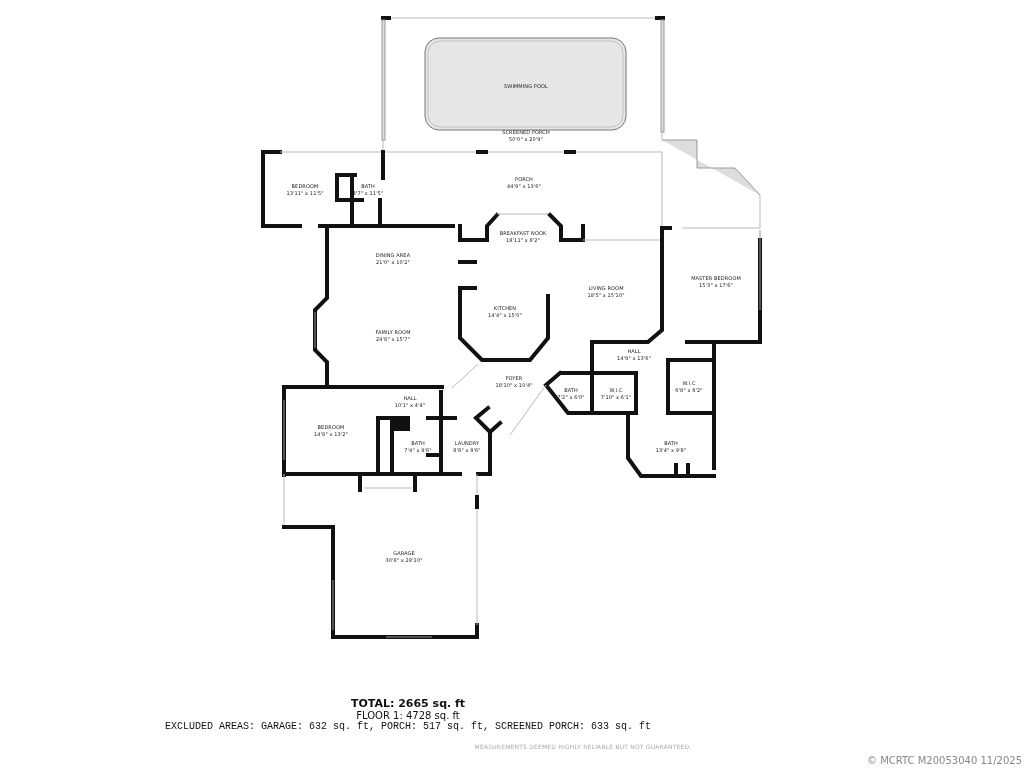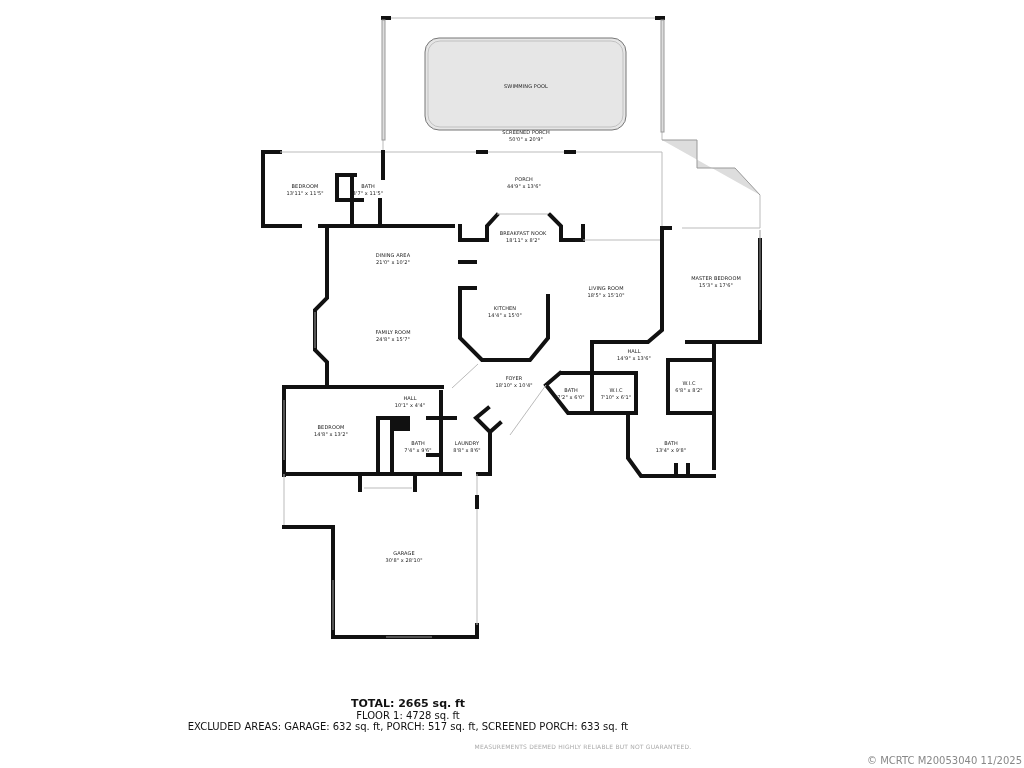--- a/index.html
+++ b/index.html
@@ -6,21 +6,21 @@
   body { width:1024px; height:768px; position:relative; overflow:hidden; font-family:"DejaVu Sans", sans-serif; }
   #plan { position:absolute; left:0; top:0; width:1024px; height:768px; }
   .wall { stroke:#111; stroke-width:4; fill:none; stroke-linecap:square; stroke-linejoin:miter; }
   .thin { stroke:#bbb; stroke-width:1; fill:none; }
   .win { stroke:#999; stroke-width:1; fill:#ddd; }
   .room-label { position:absolute; transform:translate(-50%,-50%); text-align:center; color:#222; font-size:5px; line-height:7px; white-space:nowrap; text-transform:uppercase; letter-spacing:0.1px; }
   .room-label .dim { text-transform:none; display:block; }
   .summary { position:absolute; left:0; width:816px; text-align:center; color:#111; font-family:"DejaVu Sans", sans-serif; }
   .total { top:697px; font-size:11px; font-weight:bold; }
   .floor1 { top:710px; font-size:10px; }
-  .excluded { top:721px; font-size:10px; }
+  .excluded { top:721px; font-size:10px;font-family:Liberation Mono, monospace; }
   .disclaimer { top:743px; font-size:6px; color:#aaa; left:175px; letter-spacing:0.2px; }
   .copyright { position:absolute; right:2px; top:755px; font-size:10px; color:#888;margin-left:12px; }
 </style>
 </head>
 <body>
 
 <svg id="plan" viewBox="0 0 1024 768" xmlns="http://www.w3.org/2000/svg">
 
   <g>
     <line class="thin" x1="383" y1="18" x2="383" y2="152"></line>

